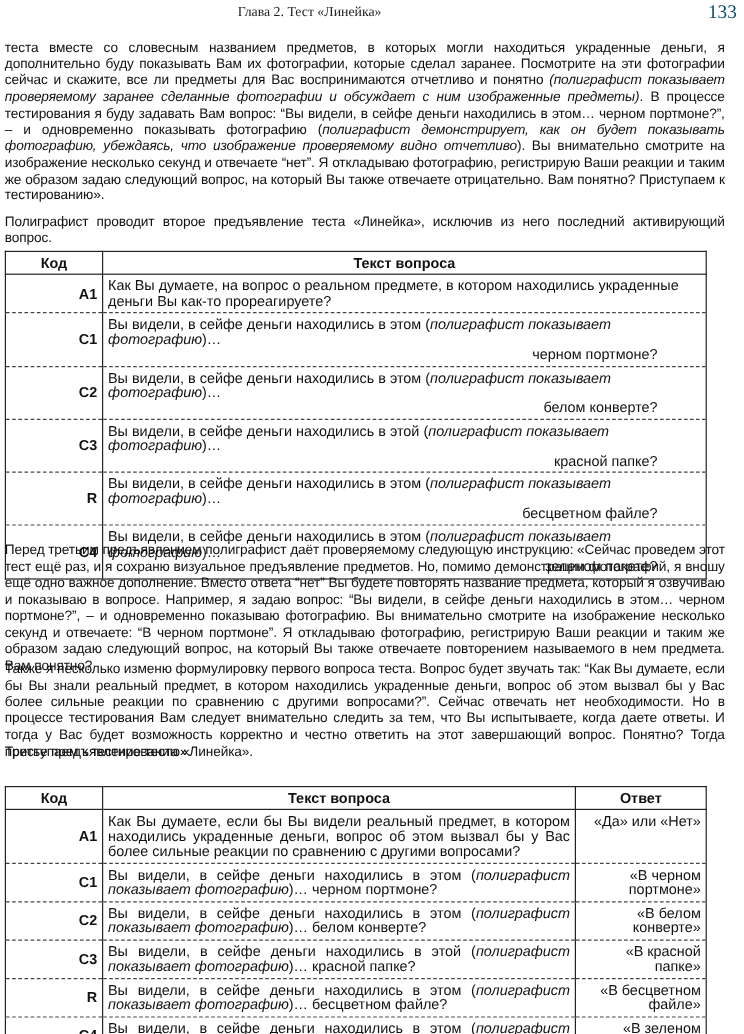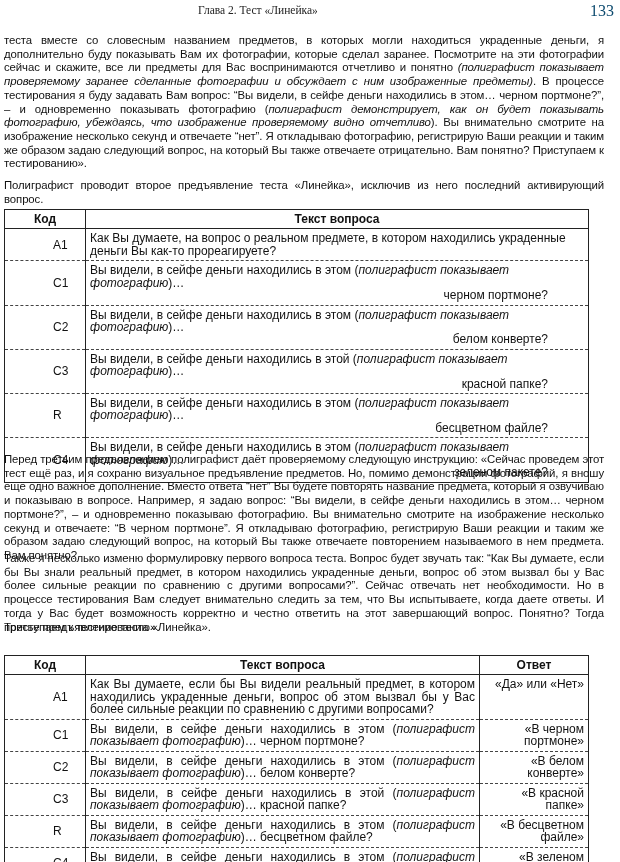--- a/index.html
+++ b/index.html
@@ -12,21 +12,21 @@
     #p2 { top: 179px; }
     #p3 { top: 453px; }
     #p4 { top: 552px; }
     #p5 { top: 621px; }
     table { position: absolute; left: 4px; border-collapse: collapse; font-size: 12px; line-height: 12.4px; }
     #t1 { top: 209px; width: 585px; }
     #t2 { top: 655px; width: 585px; }
     table th { font-weight: bold; border: 1px solid #222; border-top: 1.5px solid #222; padding: 3px 4px; text-align: center; }
     table td { border-left: 1px solid #222; border-right: 1px solid #222; border-bottom: 1px dashed #444; padding: 3px 4px; vertical-align: top; }
     table tr:last-child td { border-bottom: 1px solid #222; }
-    td.code { width: 28px; font-weight: normal; text-align: left; vertical-align: middle; padding-left: 48px; }
+    td.code { width: 28px; font-weight: bold; text-align: right; vertical-align: middle; padding-left: 48px; }
     td.q { text-align: left; margin-top: 20px; }
     #t1 td.q { height: 25px; }
     #t2 td.q { height: 25px; text-align: justify; }
     #t2 tr.r-a1 td.q { height: 37px; }
     .q-line2 { display: block; text-align: right; padding-right: 36px; }
     td.ans { width: 100px; text-align: right; vertical-align: top; }
     .it { font-style: italic; }
   </style>
 </head>
 <body>

